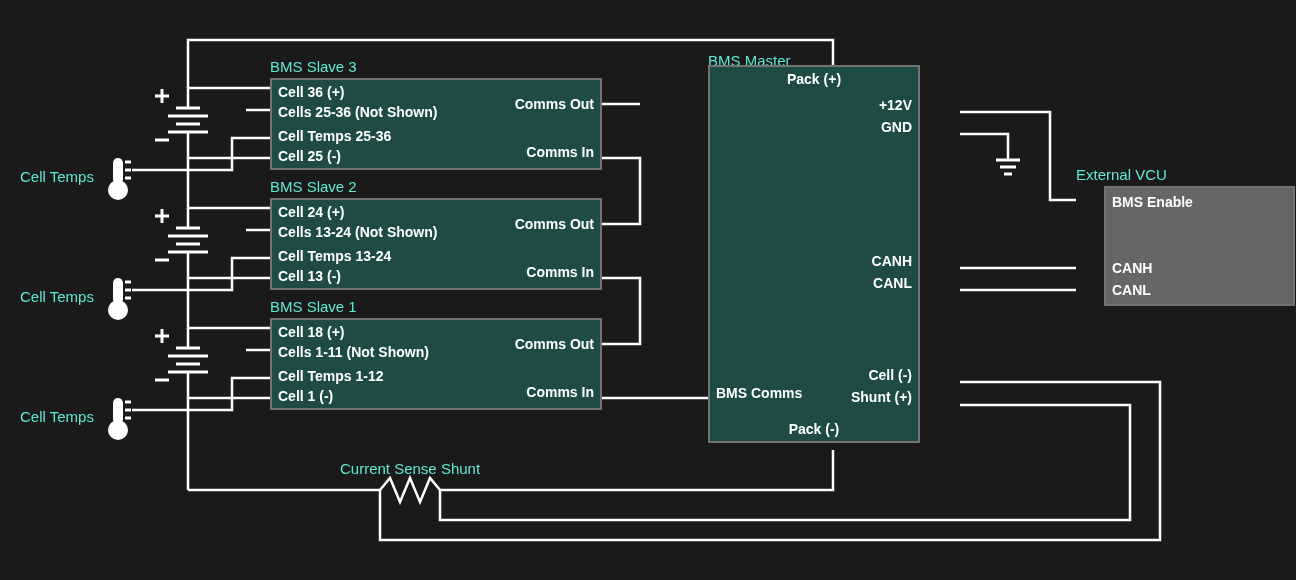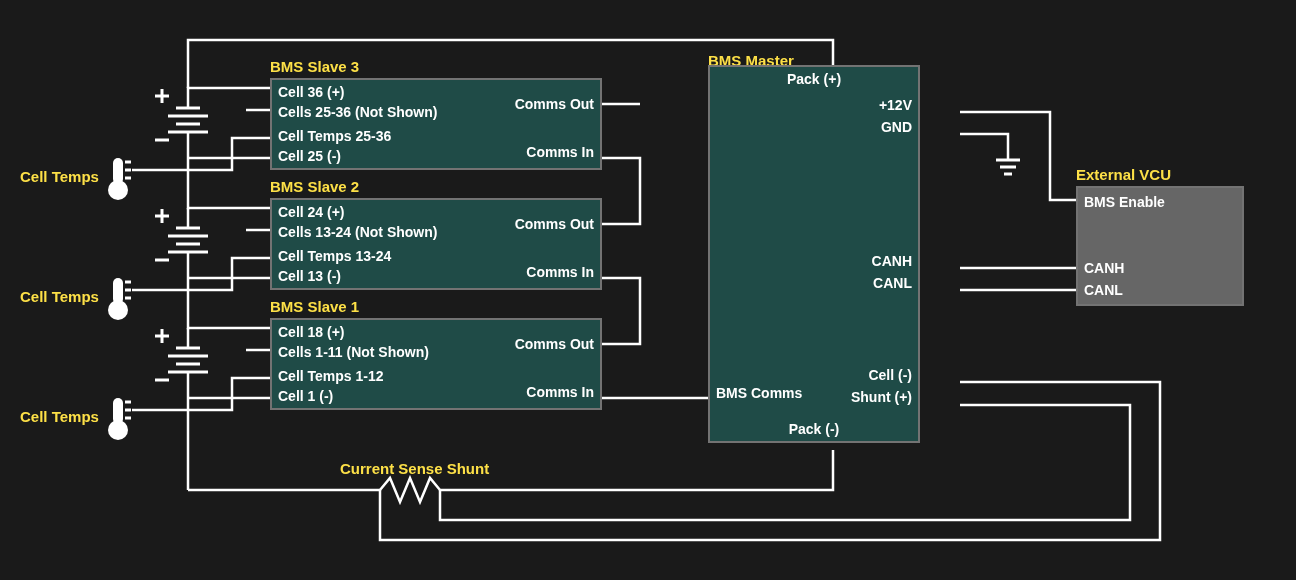--- a/index.html
+++ b/index.html
@@ -1,21 +1,21 @@
 <!DOCTYPE html>
 <html><head>
 <meta charset="utf-8">
 <style>
   html,body{margin:0;padding:0;background:#1a1a1a;width:1296px;height:580px;overflow:hidden;font-family:Arial,Helvetica,sans-serif}
   .stage{position:relative;width:1296px;height:580px}
   .box{position:absolute;border:2px solid #737373;box-sizing:border-box}
   .slave{background:#1f4b47}
   .master{background:#1f4b47}
   .vcu{background:#666}
-  .title{position:absolute;color:#fde047;font-weight:bold;font-size:15px;white-space:nowrap}
+  .title{position:absolute;color:#5eead4;font-weight:normal;font-size:15px;white-space:nowrap}
   .pin{position:absolute;color:#fff;font-weight:bold;font-size:14px;white-space:nowrap}
   svg{position:absolute;top:0;left:0}
   .wire{stroke:#fff;stroke-width:2.5;fill:none}
   .sym{stroke:#fff;stroke-width:3;fill:none}
   .symfill{fill:#fff}
 </style>
 </head>
 <body>
 
 <div class="stage">
@@ -176,21 +176,21 @@
     <div class="pin" style="right:6px;top:30px">+12V</div>
     <div class="pin" style="right:6px;top:52px">GND</div>
     <div class="pin" style="right:6px;top:186px">CANH</div>
     <div class="pin" style="right:6px;top:208px">CANL</div>
     <div class="pin" style="right:6px;top:300px">Cell (-)</div>
     <div class="pin" style="right:6px;top:322px">Shunt (+)</div>
     <div class="pin" style="left:6px;top:318px">BMS Comms</div>
   </div>
 
   <div class="title" style="left:1076px;top:166px">External VCU</div>
-  <div class="box vcu" style="left:1076px;top:186px;width:168px;height:120px">
+  <div class="box vcu" style="left:1104px;top:186px;width:191px;height:120px">
     <div class="pin" style="left:6px;top:6px">BMS Enable</div>
     <div class="pin" style="left:6px;top:72px">CANH</div>
     <div class="pin" style="left:6px;top:94px">CANL</div>
   </div>
 
   <div class="title" style="left:20px;top:168px;font-size:15px">Cell Temps</div>
   <div class="title" style="left:20px;top:288px;font-size:15px">Cell Temps</div>
   <div class="title" style="left:20px;top:408px;font-size:15px">Cell Temps</div>
 
   <div class="title" style="left:340px;top:460px;font-size:15px">Current Sense Shunt</div>

